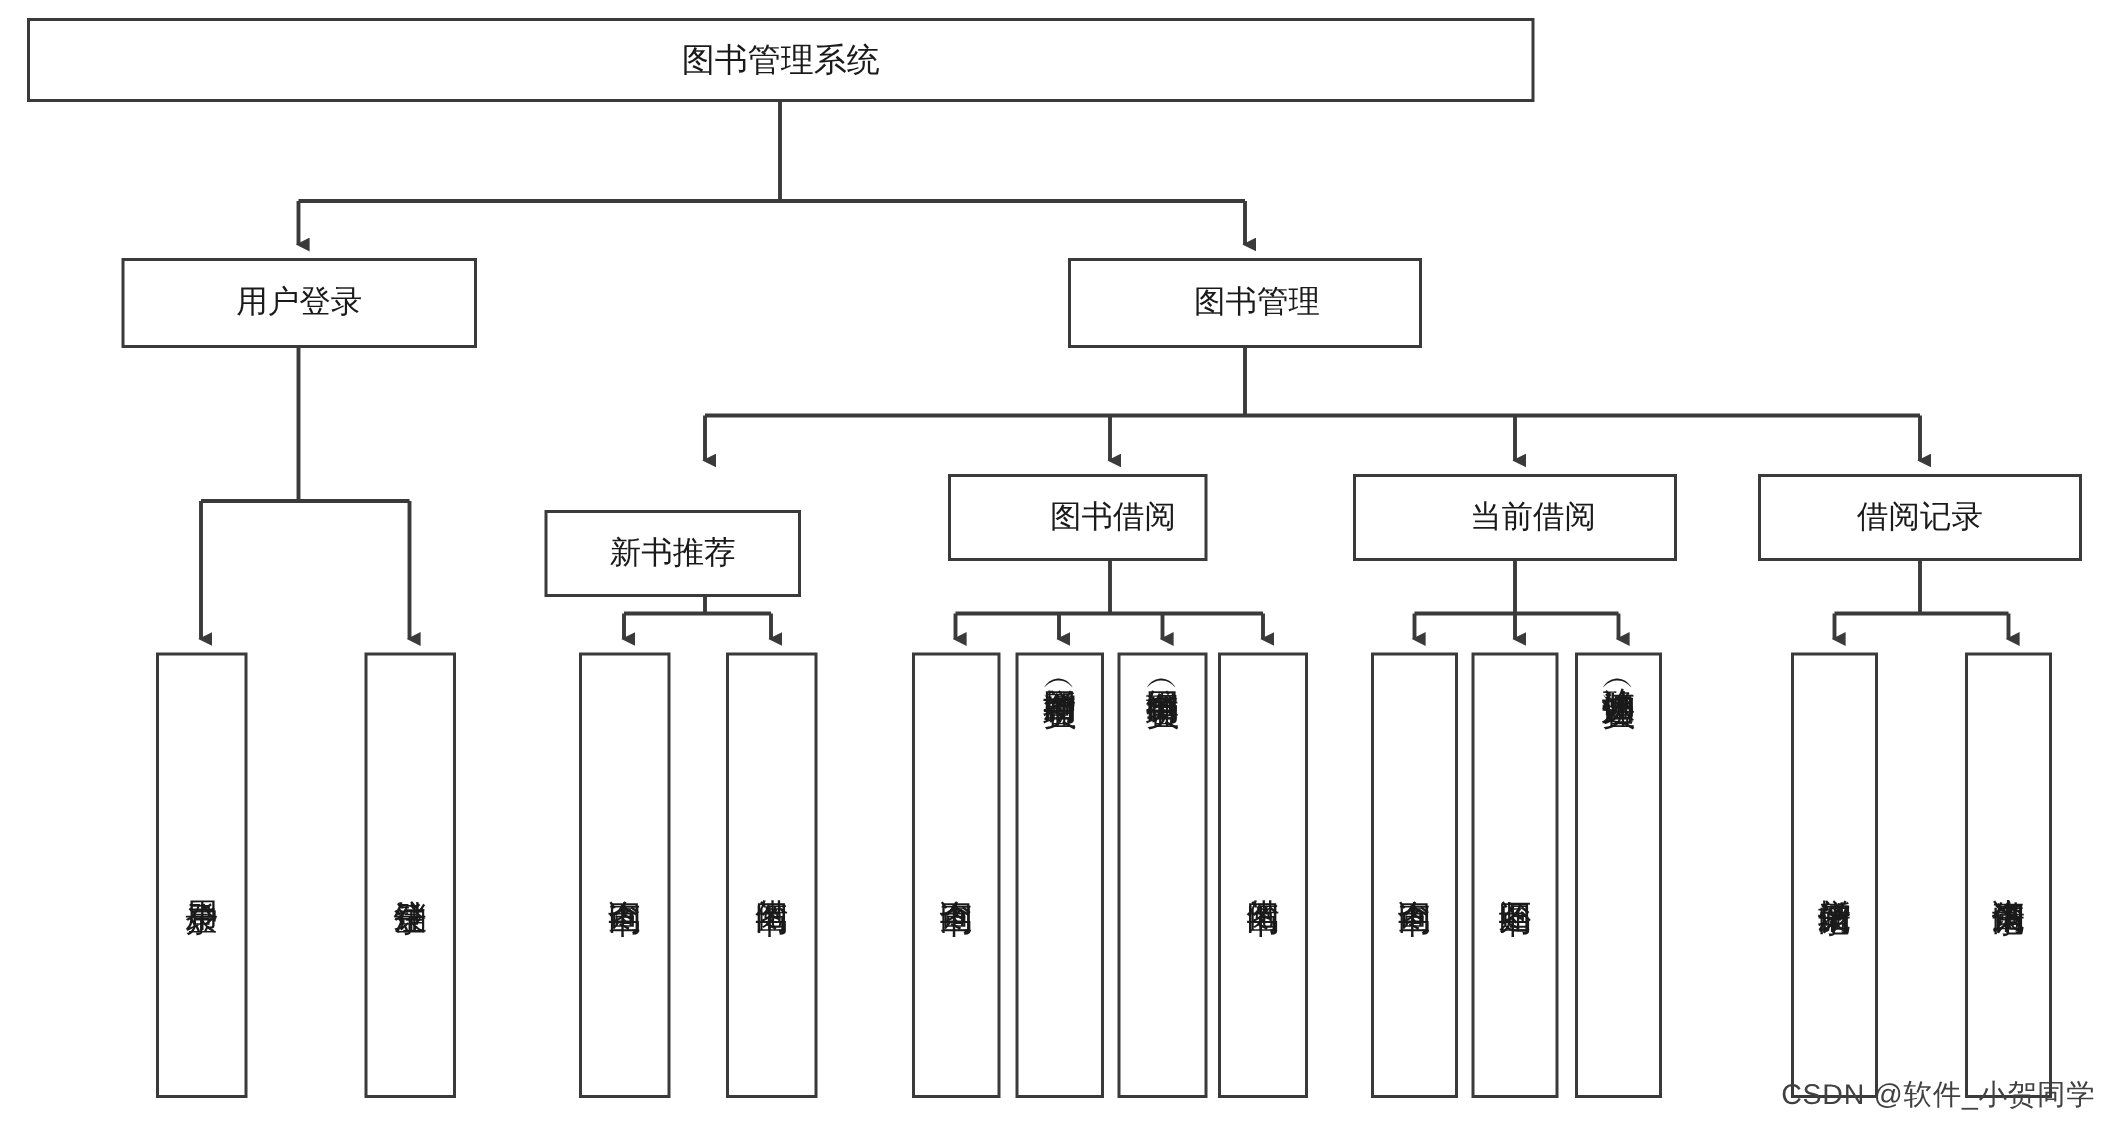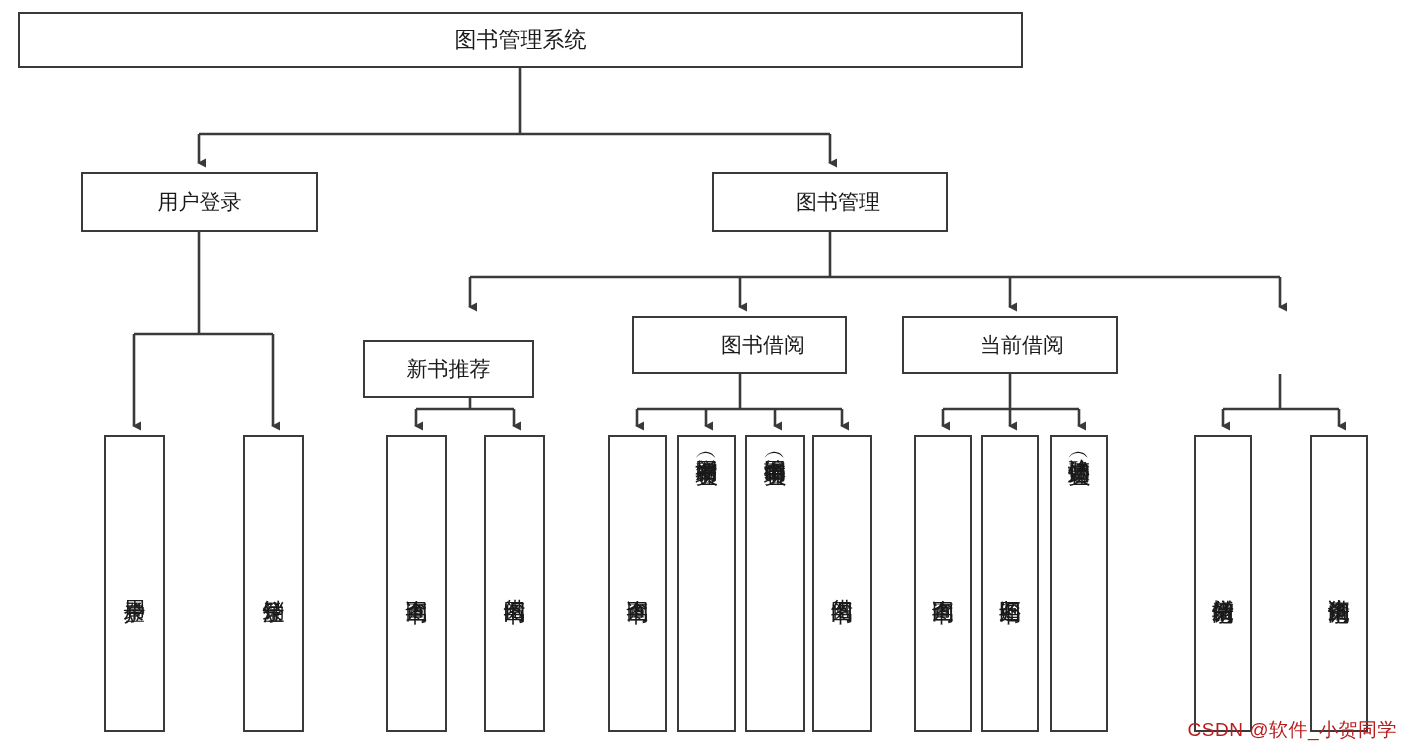--- a/index.html
+++ b/index.html
@@ -53,21 +53,21 @@
     justify-content: flex-start;
   }
   .node.root {
     font-size: 22px;
   }
   #watermark {
     position: absolute;
     right: 8px;
     bottom: 4px;
     font-size: 19px;
-    color: #b91c1c;
+    color: #404040;
     letter-spacing: 0.5px;
     white-space: nowrap;
     font-family: "Liberation Sans", "DejaVu Sans", sans-serif;
   }
 </style>
 </head>
 <body>
 
 <div id="canvas">
 
@@ -120,22 +120,23 @@
       <path d="M1339,409 L1339,426" marker-end="url(#arrow)"></path>
     </g>
   </svg>
 
   <div class="node root h" style="left: 18px; top: 12px; width: 1005px; height: 56px;">图书管理系统</div>
 
   <div class="node h" style="left: 81px; top: 172px; width: 237px; height: 60px;">用户登录</div>
   <div class="node h" style="left: 712px; top: 172px; width: 236px; height: 60px; padding-left: 16px;">图书管理</div>
 
   <div class="node h" style="left: 363px; top: 316px; width: 171px; height: 58px; margin-top: 24px;">新书推荐</div>
-  <div class="node h" style="left: 632px; top: 316px; width: 215px; height: 58px; padding-left: 47px;">图书借阅</div>
+  <div class="node h" style="left: 632px; top: 316px; width: 173px; height: 58px; padding-left: 47px;">图书借阅</div>
   <div class="node h" style="left: 902px; top: 316px; width: 216px; height: 58px; padding-left: 24px;">当前借阅</div>
+  <div class="node h" style="left: 1172px; top: 316px; width: 216px; height: 58px;">借阅记录</div>
 
   <div class="node v" style="left: 104px; top: 435px; width: 61px; height: 297px;">用户登录</div>
   <div class="node v" style="left: 243px; top: 435px; width: 61px; height: 297px;">注销登录</div>
   <div class="node v" style="left: 386px; top: 435px; width: 61px; height: 297px;">查询图书</div>
   <div class="node v" style="left: 484px; top: 435px; width: 61px; height: 297px;">借阅图书</div>
   <div class="node v" style="left: 608px; top: 435px; width: 59px; height: 297px;">查询图书</div>
   <div class="node v top" style="left: 677px; top: 435px; width: 59px; height: 297px;">新增图书（管理员）</div>
   <div class="node v top" style="left: 745px; top: 435px; width: 60px; height: 297px;">编辑图书（管理员）</div>
   <div class="node v" style="left: 812px; top: 435px; width: 60px; height: 297px;">借阅图书</div>
   <div class="node v" style="left: 914px; top: 435px; width: 58px; height: 297px;">查询图书</div>

